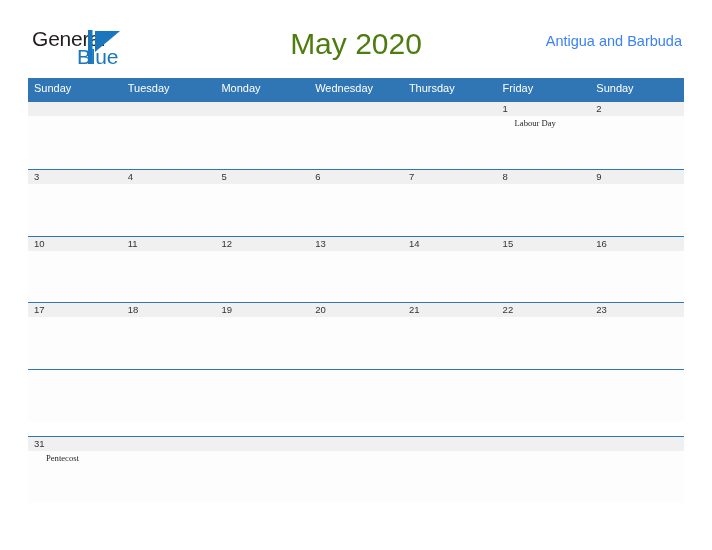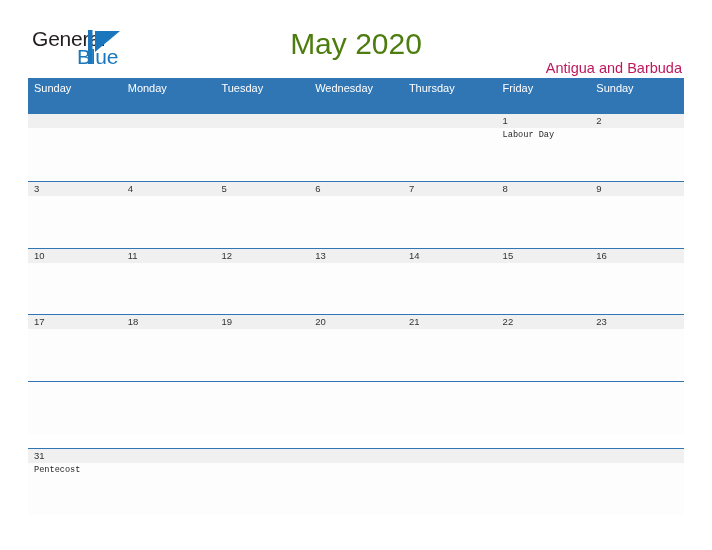--- a/index.html
+++ b/index.html
@@ -66,39 +66,39 @@
     color: #4d7c0f;
     font-family: "Liberation Sans", sans-serif;
     font-weight: normal;
     letter-spacing: 0px;
     margin: 0;
   }
 
   .cal-region {
     position: absolute;
     right: 30px;
-    top: 60px;
+    top: 33px;
     font-size: 14.5px;
-    color: #be185d;
+    color: #3b82f6;
     font-family: "Liberation Sans", sans-serif;
     white-space: nowrap;
   }
 
   
   .calendar {
     position: absolute;
     left: 28px;
     top: 78px;
     width: 656px;
   }
 
   .weekday-header {
     display: flex;
     background: #3076b5;
-    height: 36px;
+    height: 24px;
   }
   .weekday-cell {
     flex: 1 1 0;
     color: #ffffff;
     font-size: 11px;
     line-height: 20px;
     padding-left: 6px;
     box-sizing: border-box;
     font-family: "Liberation Sans", sans-serif;
     white-space: nowrap;
@@ -138,21 +138,22 @@
     padding-left: 6px;
     padding-top: 2px;
     box-sizing: border-box;
     font-family: "Liberation Sans", sans-serif;
   }
   .event {
     font-size: 8.6px;
     line-height: 11px;
     color: #231f20;
     white-space: nowrap;
-    font-family: Liberation Mono, monospace;
+    font-family: Liberation Serif, serif;
+    margin-left: 12px;
   }
 </style>
 </head>
 <body>
 
 <div class="topbar">
 
   <div class="logo">
     <span class="logo-general">General</span>
     <span class="logo-flag">
@@ -166,22 +167,22 @@
 
   <h1 class="cal-title">May 2020</h1>
 
   <div class="cal-region">Antigua and Barbuda</div>
 </div>
 
 <div class="calendar">
 
   <div class="weekday-header">
     <div class="weekday-cell">Sunday</div>
+    <div class="weekday-cell">Tuesday</div>
     <div class="weekday-cell">Monday</div>
-    <div class="weekday-cell">Tuesday</div>
     <div class="weekday-cell">Wednesday</div>
     <div class="weekday-cell">Thursday</div>
     <div class="weekday-cell">Friday</div>
     <div class="weekday-cell">Sunday</div>
   </div>
 
   <div class="week-row first">
     <div class="numbers">
       <div class="day-num"></div>
       <div class="day-num"></div>

